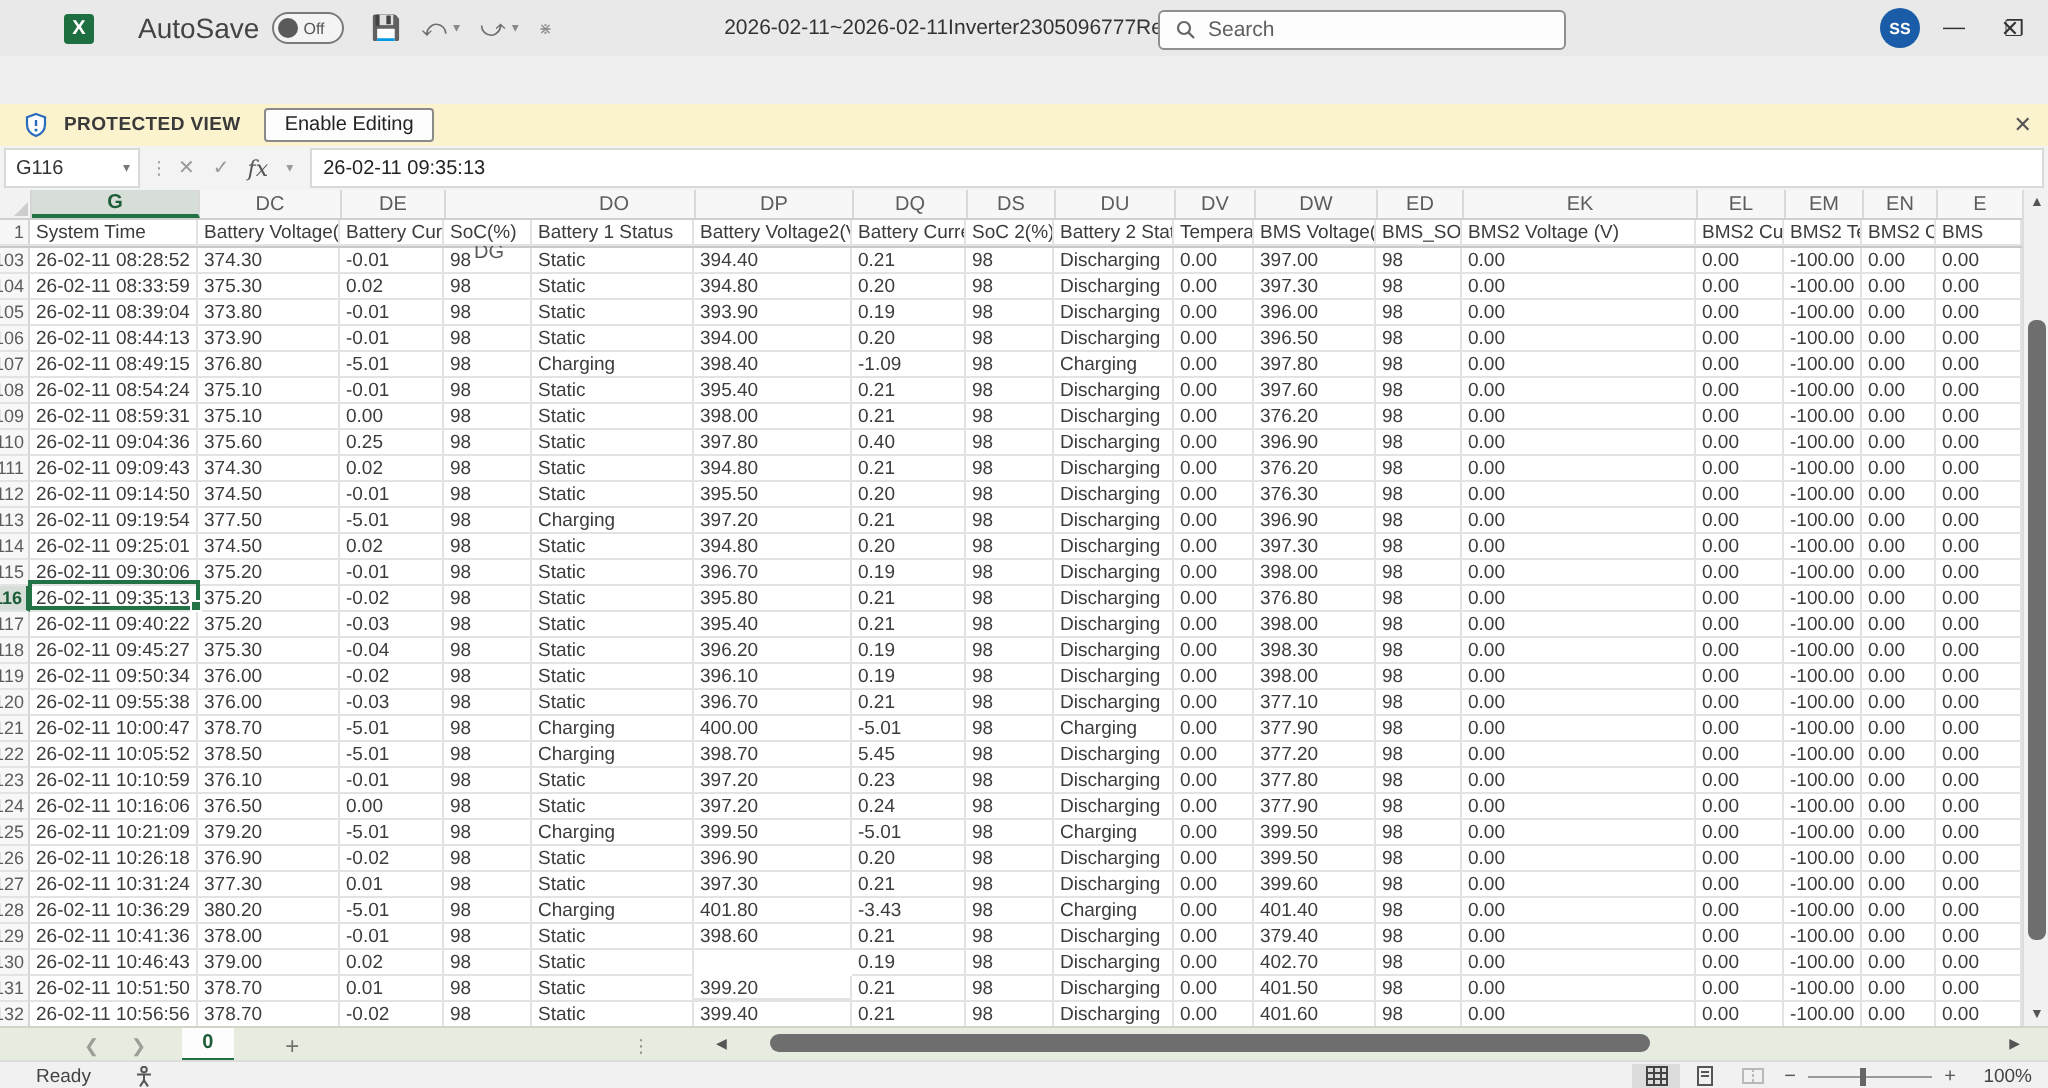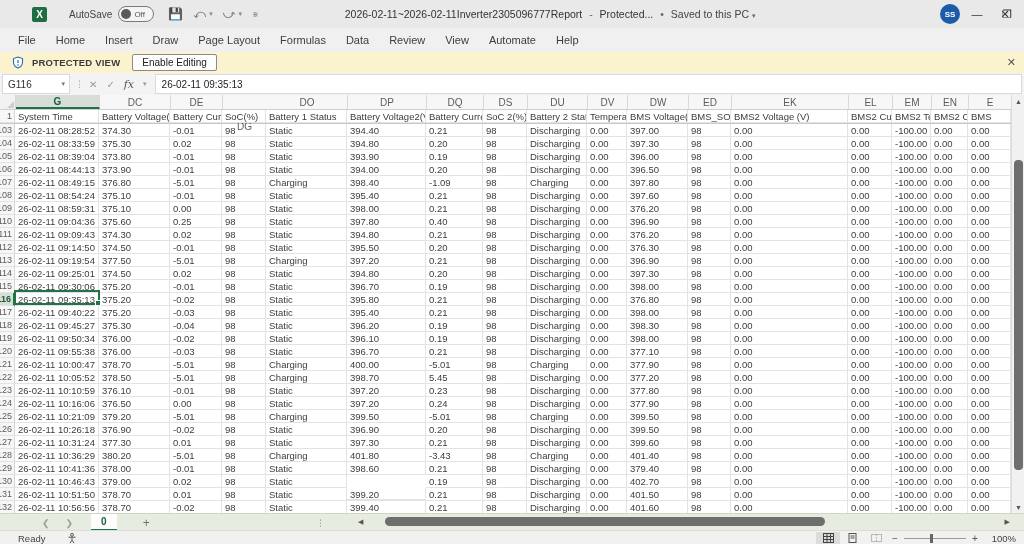--- a/index.html
+++ b/index.html
@@ -5,21 +5,21 @@
   html,body{margin:0;padding:0;}
   body{
     width:1024px;height:544px;position:relative;overflow:hidden;
     font-family:"Liberation Sans",sans-serif;
     background:#ffffff;color:#333;
     -webkit-font-smoothing:antialiased;
   }
   
   .titlebar{position:absolute;left:0;top:0;width:1024px;height:28px;background:#e9e9e9;display:flex;align-items:center;}
   .excel-icon{width:15px;height:15px;margin-left:32px;border-radius:2px;background:#1d6f42;color:#fff;font-size:10px;font-weight:bold;display:flex;align-items:center;justify-content:center;}
-  .autosave-label{font-size:10px;color:#444;margin-left:22px;}
+  .autosave-label{font-size:14px;color:#444;margin-left:22px;}
   .toggle{width:34px;height:14px;border:1px solid #7a7a7a;border-radius:8px;margin-left:6px;display:flex;align-items:center;background:#f4f4f4;}
   .toggle .knob{width:10px;height:10px;border-radius:50%;background:#5a5a5a;margin-left:2px;}
   .toggle .state{font-size:8px;color:#555;margin-left:3px;}
   .qat{display:flex;align-items:center;gap:10px;margin-left:14px;color:#6d6d6d;font-size:12px;}
   .qat .save-glyph{color:#c05bc7;font-size:12px;}
   .qat .chev{font-size:7px;color:#8a8a8a;margin-left:-7px;}
   .title-text{font-size:10.5px;color:#333;margin-left:86px;white-space:nowrap;}
   .title-text .sep{color:#666;margin:0 4px;}
   .title-text .saved{color:#444;}
   .search-pill{position:absolute;left:579px;top:5px;width:202px;height:18px;background:#fdfdfd;border:1px solid #8f8f8f;border-radius:3px;display:flex;align-items:center;font-size:10.5px;color:#5f5f5f;}
@@ -108,42 +108,36 @@
     <span style="font-size:8px;color:#8a8a8a;">⋇</span>
   </div>
   <div class="title-text">
     <span>2026-02-11~2026-02-11Inverter2305096777Report</span>
     <span class="sep">-</span>
     <span>Protected...</span>
     <span class="sep">•</span>
     <span class="saved">Saved to this PC</span>
     <span style="font-size:7px;color:#666;">▾</span>
   </div>
+  <div class="search-pill">
+    <svg width="10" height="10" viewBox="0 0 10 10">
+        <circle cx="4" cy="4" r="3" fill="none" stroke="#666" stroke-width="1.1"></circle>
+        <line x1="6.3" y1="6.3" x2="9" y2="9" stroke="#666" stroke-width="1.1"></line>
+      </svg>
+    <span>Search</span>
+  </div>
   <div class="avatar">SS</div>
 
   <div class="winbtn" style="left:962px;">—</div>
   <div class="winbtn" style="left:992px;">❐</div>
   <div class="winbtn" style="left:1000px;left:1000px;" hidden=""></div>
   <div class="winbtn" style="right:4px;">✕</div>
 </div>
 
 <div class="ribbonrow">
-  <div class="rtabs">
-      <div class="rtab">File</div>
-      <div class="rtab">Home</div>
-      <div class="rtab">Insert</div>
-      <div class="rtab">Draw</div>
-      <div class="rtab">Page Layout</div>
-      <div class="rtab">Formulas</div>
-      <div class="rtab">Data</div>
-      <div class="rtab">Review</div>
-      <div class="rtab">View</div>
-      <div class="rtab">Automate</div>
-      <div class="rtab">Help</div>
-    </div>
 </div>
 
 <div class="banner">
   <span class="shield">
     <svg width="12" height="13" viewBox="0 0 12 13">
         <path d="M6 1l4.5 1.6v3.6C10.5 9 8.6 11 6 12 3.4 11 1.5 9 1.5 6.2V2.6z" fill="#ffffff" stroke="#2b6cb8" stroke-width="1.1"></path>
         <line x1="6" y1="4" x2="6" y2="7" stroke="#2b6cb8" stroke-width="1.2"></line>
         <circle cx="6" cy="9" r=".8" fill="#2b6cb8"></circle>
       </svg>
   </span>

